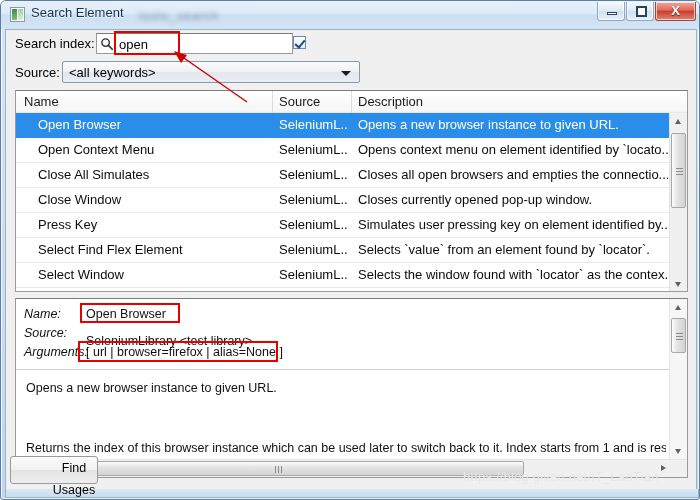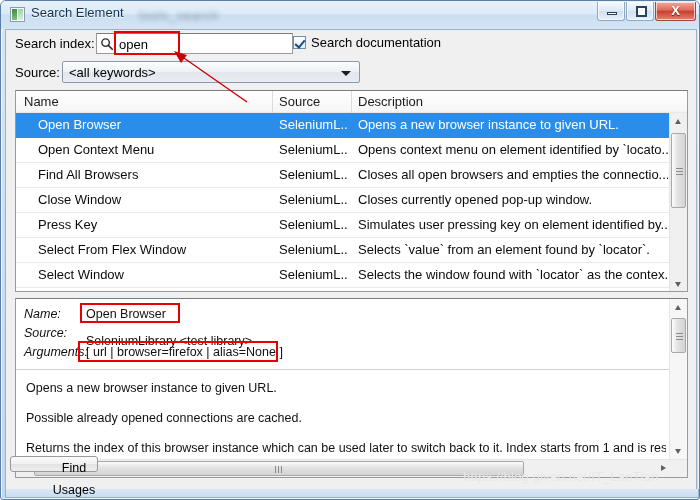--- a/index.html
+++ b/index.html
@@ -396,21 +396,21 @@
     position: absolute; left: 50%; top: 4px;
     margin-left: -4px;
     width: 8px; height: 7px;
     background: repeating-linear-gradient(to right, #8a8a8a 0 1px, transparent 1px 3px);
   }
 
   
   #btn-find {
     position: absolute;
     left: 9px; top: 455px;
-    width: 88px; height: 16px;
+    width: 88px; height: 28px;
     box-sizing: border-box;
     border: 1px solid #9a9a9a;
     border-radius: 3px;
     background: linear-gradient(to bottom, #fbfbfb 0%, #f1f1f1 48%, #e3e3e3 52%, #eeeeee 100%);
     font-size: 12.5px;
     color: #000;
     text-align: center;
     line-height: 22px;
     cursor: default;
     padding-left: 40px;
@@ -466,21 +466,20 @@
     <div id="search-box">
       <svg id="search-icon" viewBox="0 0 16 16">
         <circle cx="6.4" cy="6.4" r="4.3" fill="none" stroke="#303030" stroke-width="1.6"></circle>
         <line x1="9.6" y1="9.6" x2="14" y2="14" stroke="#303030" stroke-width="1.9" stroke-linecap="round"></line>
       </svg>
       <input id="search-input" type="text" value="open" style="">
     </div>
     <div id="search-hl"></div>
 
     <div id="chk-doc"></div>
-    <div id="lbl-doc">Search documentation</div>
 
     <div id="lbl-source">Source:</div>
     <div id="source-combo">
       <div id="source-value">&lt;all keywords&gt;</div>
       <div id="source-arrow"></div>
     </div>
 
     <div id="table-wrap">
       <div id="thead">
         <div id="sep1" class="th-sep"></div>
@@ -495,36 +494,36 @@
           <div class="cell c-name">Open Browser</div>
           <div class="cell c-src">SeleniumL...</div>
           <div class="cell c-desc">Opens a new browser instance to given URL.</div>
         </div>
         <div class="row">
           <div class="cell c-name">Open Context Menu</div>
           <div class="cell c-src">SeleniumL...</div>
           <div class="cell c-desc">Opens context menu on element identified by `locato...</div>
         </div>
         <div class="row">
-          <div class="cell c-name">Find All Browsers</div>
+          <div class="cell c-name">Close All Simulates</div>
           <div class="cell c-src">SeleniumL...</div>
           <div class="cell c-desc">Closes all open browsers and empties the connectio...</div>
         </div>
         <div class="row">
           <div class="cell c-name">Close Window</div>
           <div class="cell c-src">SeleniumL...</div>
           <div class="cell c-desc">Closes currently opened pop-up window.</div>
         </div>
         <div class="row">
           <div class="cell c-name">Press Key</div>
           <div class="cell c-src">SeleniumL...</div>
           <div class="cell c-desc">Simulates user pressing key on element identified by...</div>
         </div>
         <div class="row">
-          <div class="cell c-name">Select From Flex Window</div>
+          <div class="cell c-name">Select Find Flex Element</div>
           <div class="cell c-src">SeleniumL...</div>
           <div class="cell c-desc">Selects `value` from an element found by `locator`.</div>
         </div>
         <div class="row">
           <div class="cell c-name">Select Window</div>
           <div class="cell c-src">SeleniumL...</div>
           <div class="cell c-desc">Selects the window found with `locator` as the contex...</div>
         </div>
         <div class="row">
           
@@ -548,21 +547,20 @@
       <div id="dl-src" class="dlabel">Source:</div>
       <div id="dv-src" class="dvalue">SeleniumLibrary &lt;test library&gt;</div>
 
       <div id="dl-args" class="dlabel">Arguments:</div>
       <div id="dv-args" class="dvalue">[ url | browser=firefox | alias=None ]</div>
       <div id="hl-args"></div>
 
       <div id="doc-sep"></div>
 
       <div id="dp0" class="docpara">Opens a new browser instance to given URL.</div>
-      <div id="dp1" class="docpara">Possible already opened connections are cached.</div>
       <div id="dp2" class="docpara">Returns the index of this browser instance which can be used later to switch back to it. Index starts from 1 and is rese</div>
       <div id="dp3" class="docpara">Browsers` keyword is used. See `Switch Browser` for example.</div>
 
       <div id="dvsb">
         <div class="sb-arrow-up"></div>
         <div class="sb-thumb"></div>
         <div class="sb-arrow-dn"></div>
       </div>
 
       <div id="dhsb">

